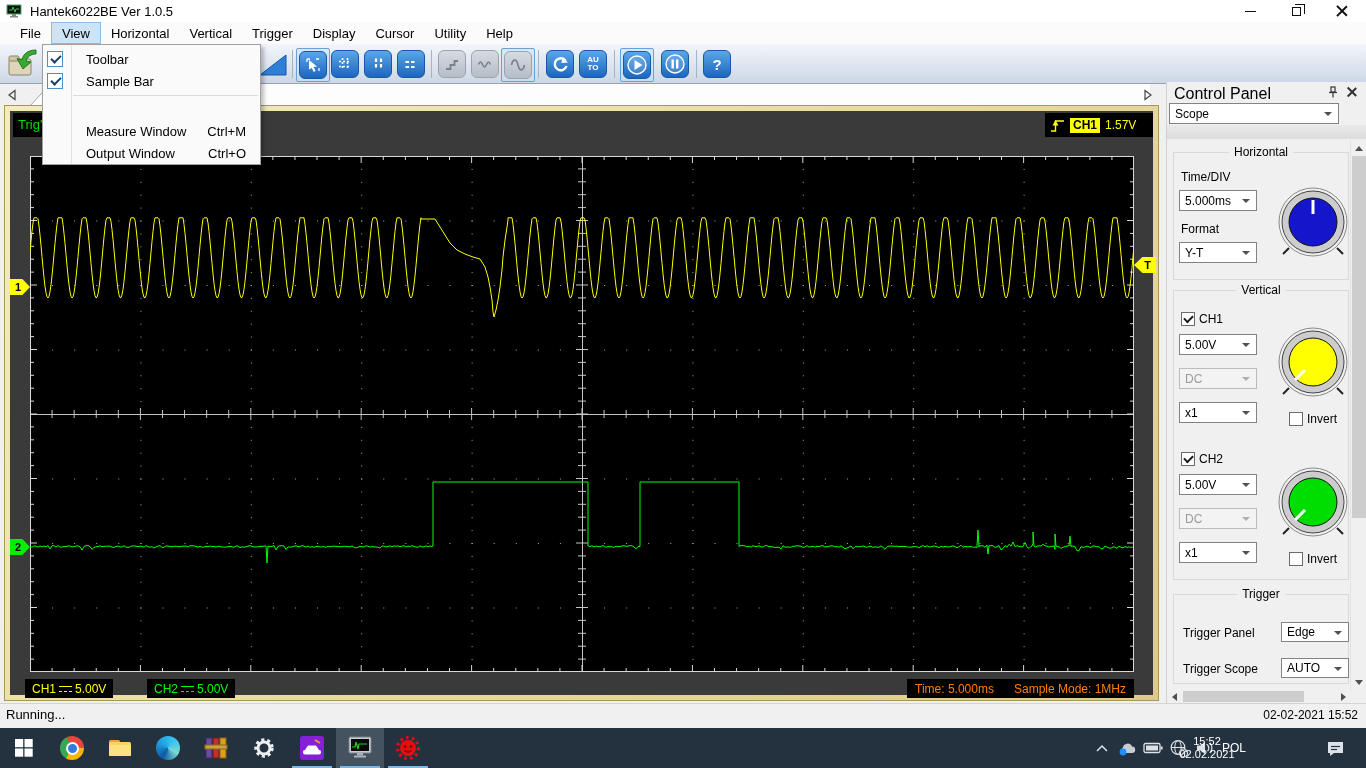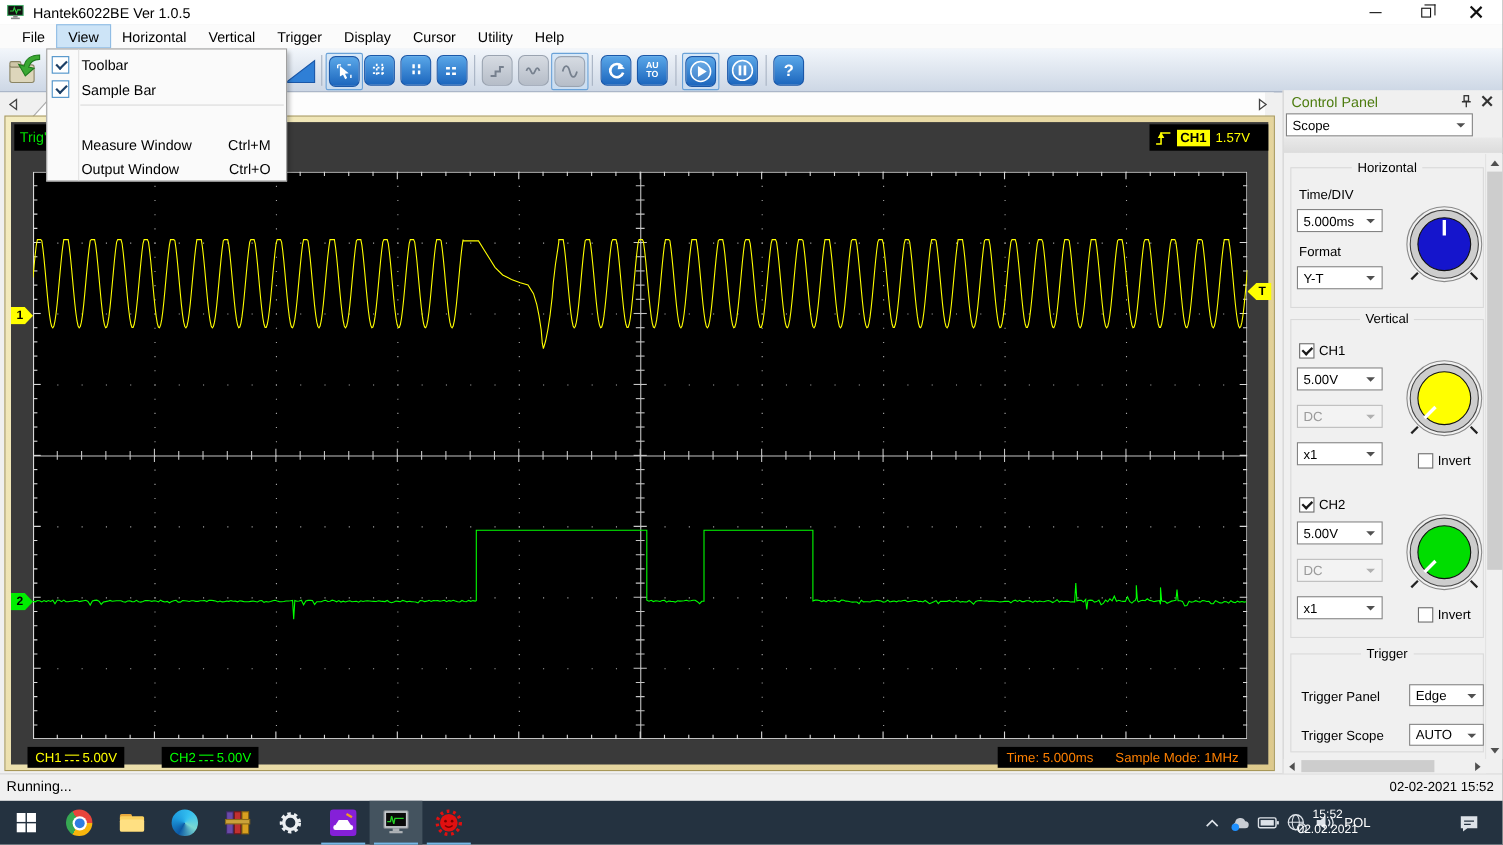--- a/index.html
+++ b/index.html
@@ -30,21 +30,21 @@
   .tbtn.gray{background:linear-gradient(#d6dbe2,#b6bdc8);border-color:#9aa3b0}
   .selwrap{border:1px solid #6aa2d8;background:rgba(198,224,248,.55);padding:2px;border-radius:2px;display:inline-flex}
   .tsep{position:absolute;top:6px;width:1px;height:28px;background:#a7b2c2}
   .autotxt{color:#fff;font-size:8px;font-weight:bold;line-height:8px;text-align:center}
   .helptxt{color:#fff;font-size:15px;font-weight:bold}
 
   
   #viewmenu{left:42px;top:44px;width:219px;height:121px;background:#fafafa;border:1px solid #a0a0a0;box-shadow:3px 3px 4px rgba(0,0,0,.25);z-index:100}
   #viewmenu .gutter{position:absolute;left:28px;top:0;bottom:0;width:1px;background:#e2e2e2}
   .vm-row{position:absolute;left:0;width:100%;height:22px;display:flex;align-items:center;font-size:13px;color:#000}
-  .vm-lab{margin-left:31px}
+  .vm-lab{margin-left:43px}
   .vm-sc{position:absolute;right:14px;font-size:13px;color:#000}
   .vm-chk{position:absolute;left:4px;width:16px;height:16px;border:1px solid #4a90c8;background:#fff;display:none}
   .vm-chk.on{display:block}
   .vm-chk.on::after{content:"";position:absolute;left:3px;top:3px;width:8px;height:4px;border-left:2px solid #1c3f66;border-bottom:2px solid #1c3f66;transform:rotate(-45deg)}
   .vm-sep{position:absolute;left:30px;right:2px;height:1px;background:#dadada}
 
   
   #tabstrip{left:0;top:84px;width:1158px;height:22px;background:#f0f0f0}
 
   
@@ -67,21 +67,21 @@
   .dc::before{content:"";position:absolute;left:0;right:0;top:1px;border-top:1.5px solid currentColor}
   .dc::after{content:"";position:absolute;left:0;right:0;bottom:1px;border-bottom:1.5px dashed currentColor}
 
   
   #statusbar{left:0;top:703px;width:1366px;height:25px;background:#f0f0f0;border-top:1px solid #d4d4d4;font-size:13px;color:#000}
   #statusbar .run{position:absolute;left:6px;top:3px}
   #statusbar .dt{position:absolute;right:8px;top:4px;font-size:12px}
 
   
   #ctrlpanel{left:1166px;top:82px;width:200px;height:621px;background:#f0f0f0;border-left:1px solid #d0d0d0}
-  #cp-head{position:absolute;left:0;top:0;width:100%;height:20px;font-size:13px;color:#4d7c0f;padding:3px 0 0 7px}
+  #cp-head{position:absolute;left:0;top:0;width:100%;height:20px;font-size:16px;color:#000000;padding:3px 0 0 7px}
   #cp-pin{position:absolute;right:26px;top:3px;width:14px;height:14px}
   #cp-x{position:absolute;right:7px;top:3px;width:14px;height:14px}
   #cp-x::before,#cp-x::after{content:"";position:absolute;left:6px;top:1px;width:1.5px;height:12px;background:#333}
   #cp-x::before{transform:rotate(45deg)}#cp-x::after{transform:rotate(-45deg)}
   .cbo{position:absolute;height:21px;background:#fff;border:1px solid #838383;font-size:12px;color:#000;display:flex;align-items:center;padding:0 5px}
   .cbo::after{content:"";position:absolute;right:6px;top:8px;border:4px solid transparent;border-top-color:#505050}
   .cbo.disabled{color:#9a9a9a;border-color:#bcbcbc;background:#f3f3f3}
   .cbo.disabled::after{border-top-color:#b0b0b0}
   #cp-band{position:absolute;left:0;top:43px;width:100%;height:14px;background:linear-gradient(#e9e9e9,#dcdcdc)}
   .grp{position:absolute;border:1px solid #d9d9d9}

